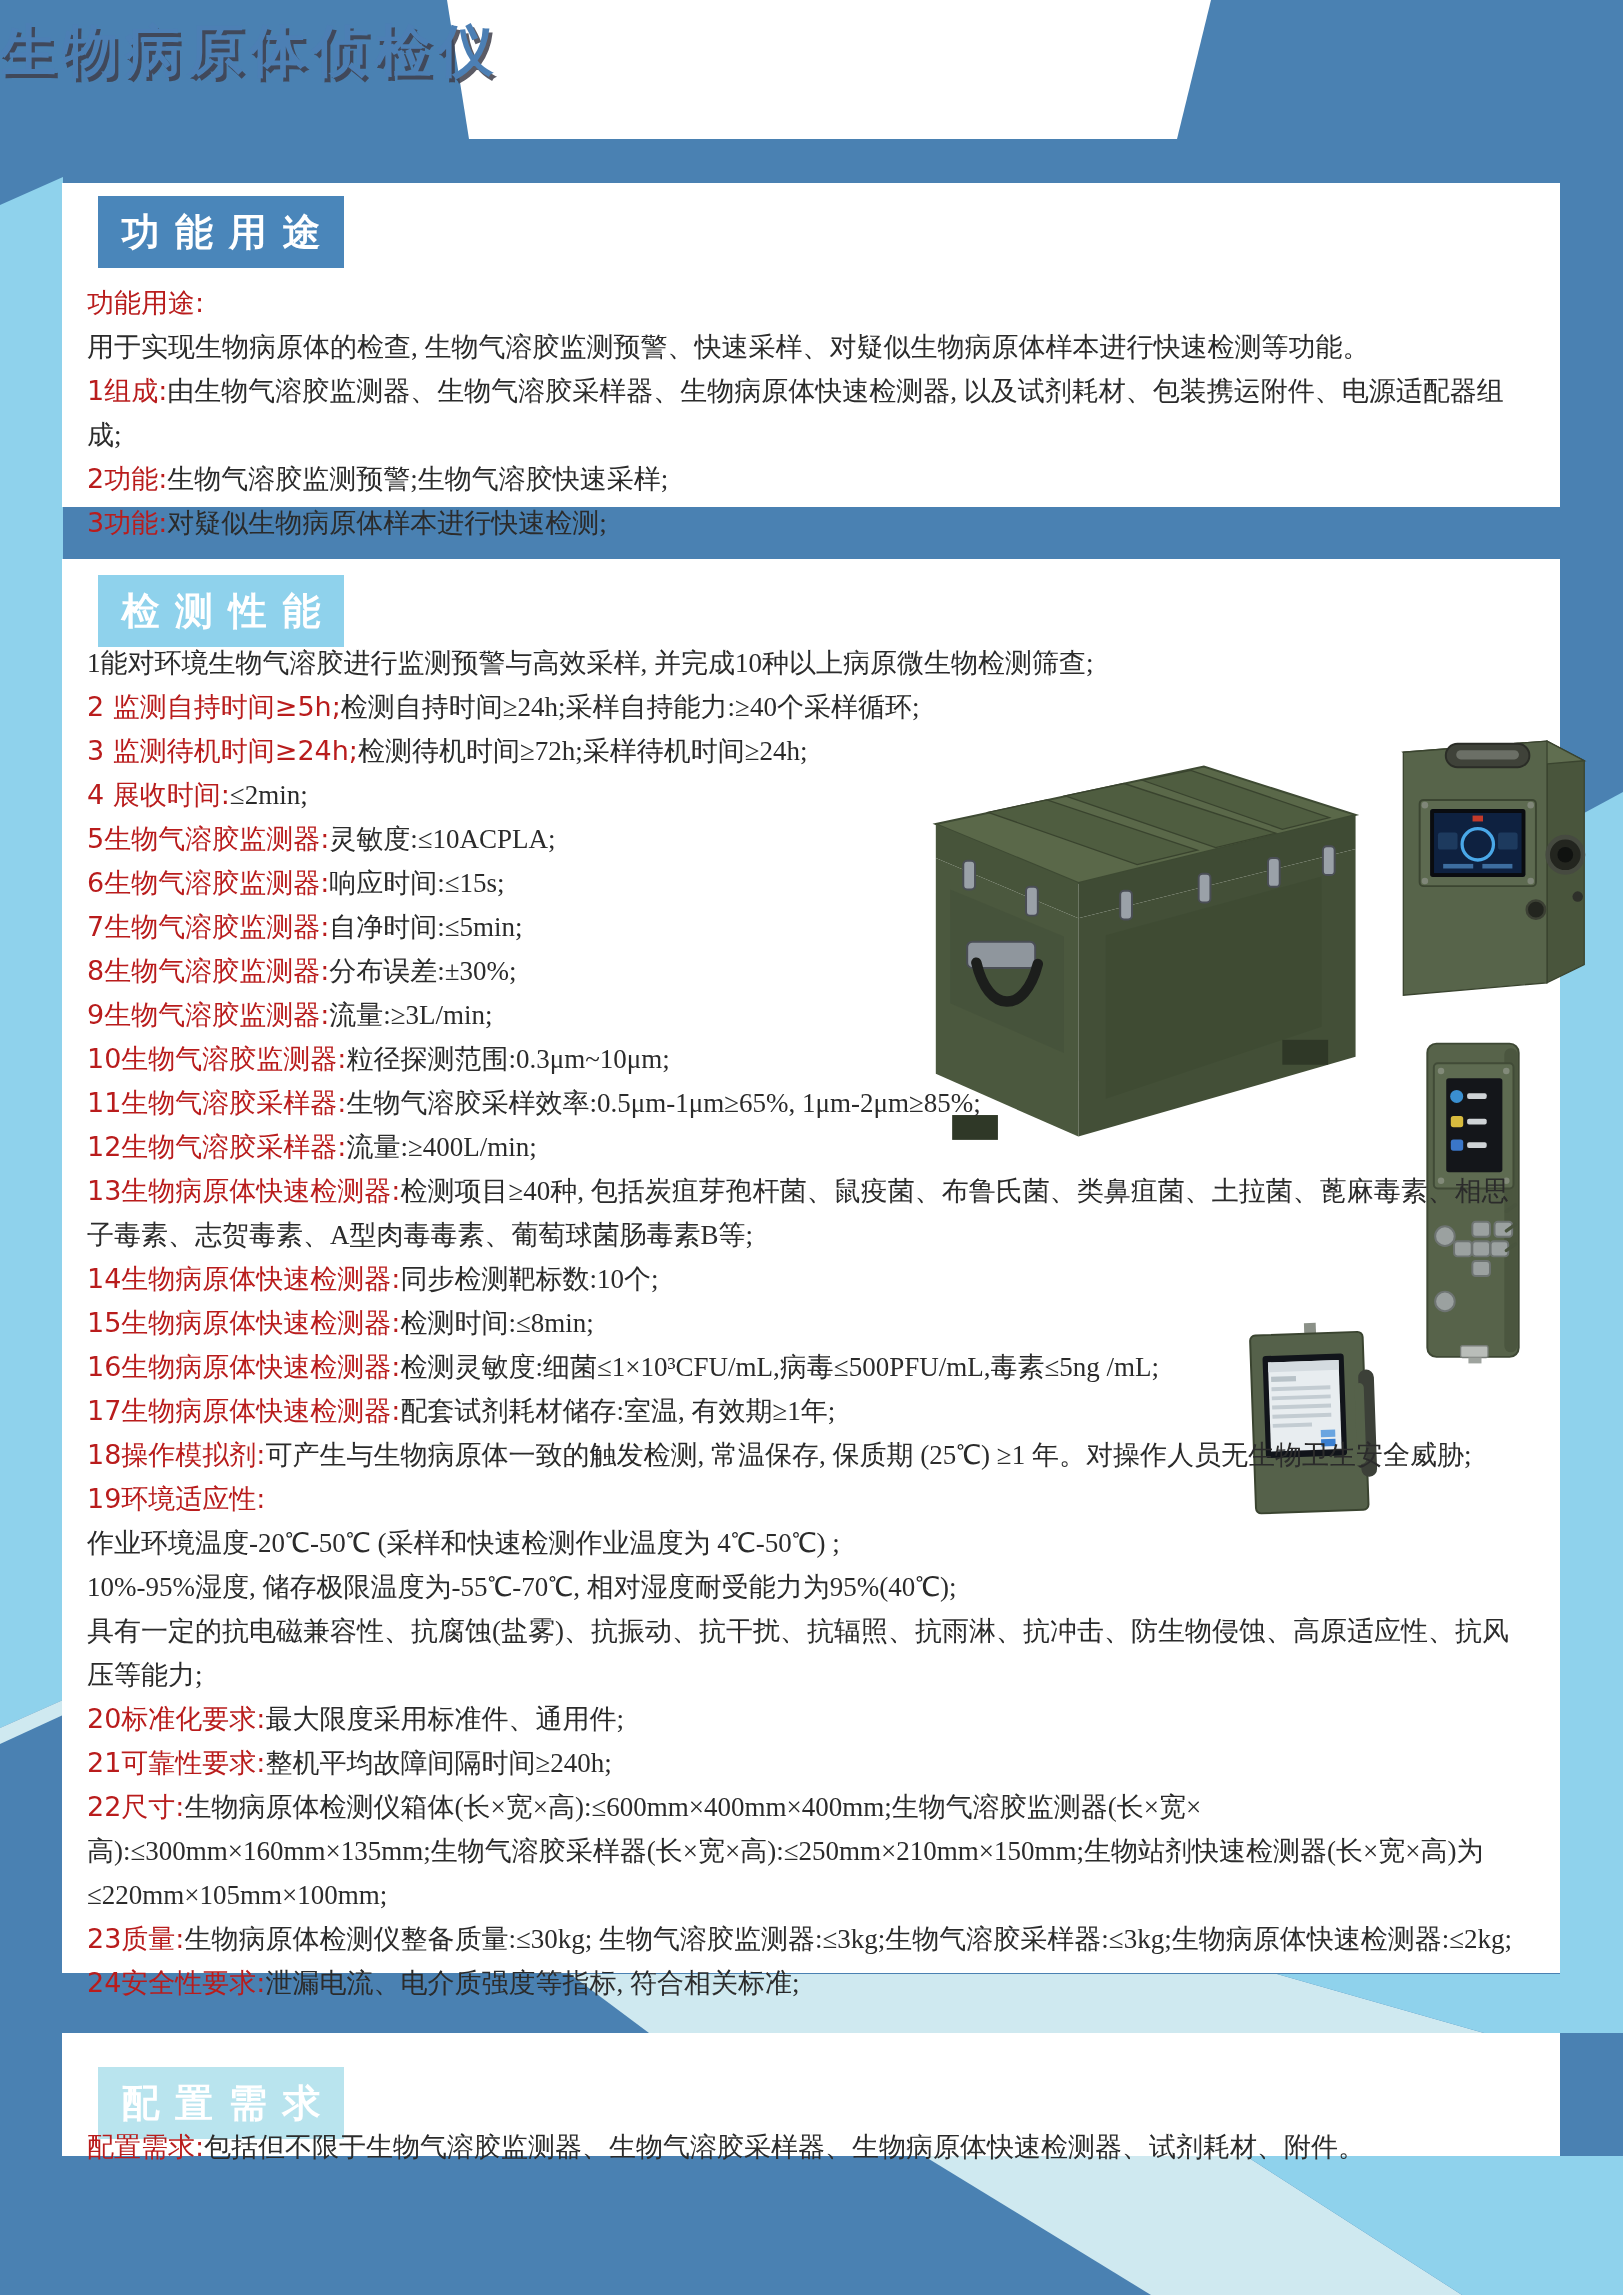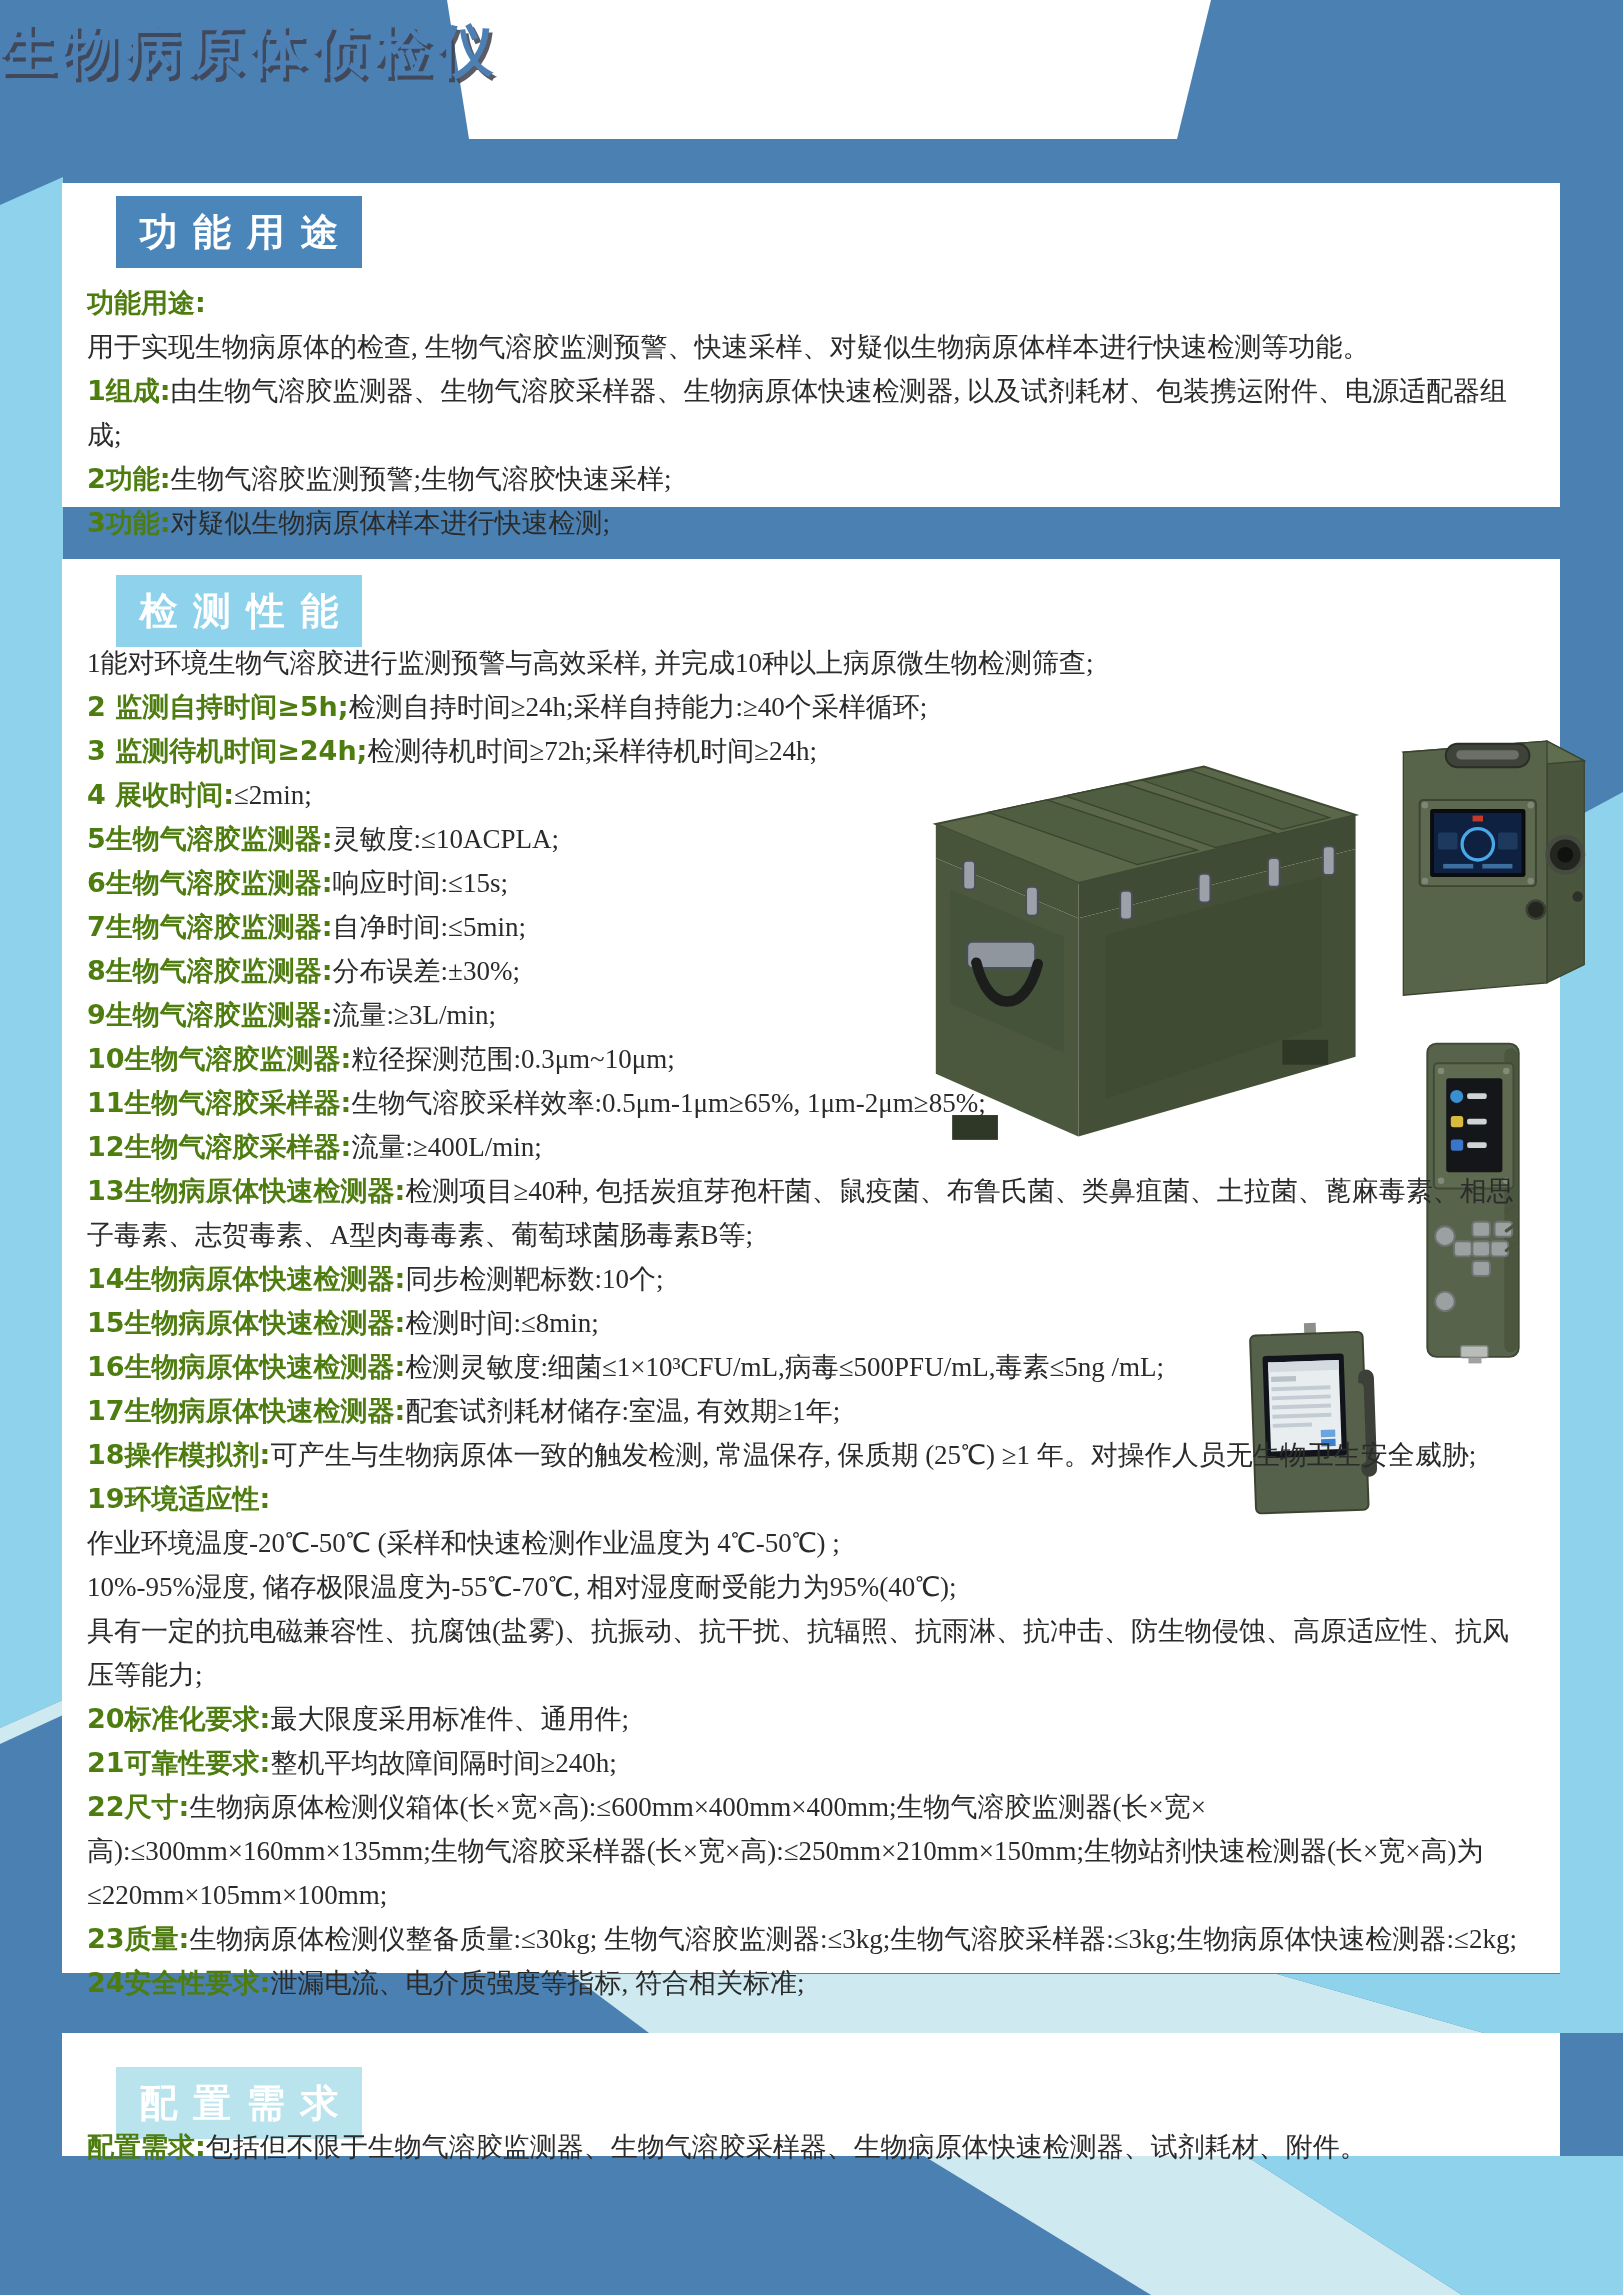--- a/index.html
+++ b/index.html
@@ -28,34 +28,34 @@
     font-size:56px;font-weight:800;letter-spacing:6.5px;
     color:var(--title,#4c7fb4);
     text-shadow:3.3px 3.9px 0 rgba(62,62,74,.85);
   }
 
   .card{position:absolute;left:62px;width:1498px;background:#ffffff;}
   .card-features{top:183px;height:324px;}
   .card-performance{top:559px;height:1414px;}
   .card-configuration{top:2033px;height:123px;}
 
-  .badge{position:absolute;left:25px;display:flex;align-items:flex-start;gap:19px;}
+  .badge{position:absolute;left:25px;display:flex;align-items:flex-start;gap:1px;}
   .badge .bar{width:9.8px;background:var(--bc);}
   .badge .label{
     background:var(--bc);color:#fff;font-weight:700;
     font-size:38px;letter-spacing:15.7px;
     padding:10.5px 7.9px 10.5px 23.6px;white-space:nowrap;
   }
   .badge-blue{--bc:var(--badge-primary,#4a86ba);top:13px;}
   .badge-sky {--bc:var(--badge-sky,#8fd2ec);top:16.4px;}
   .badge-pale{--bc:var(--badge-pale,#b9e4ee);top:14.4px;margin-top:20px;}
 
   .lines{position:absolute;left:25px;width:1442px;font-size:27px;}
   .lines p{margin:0;}
-  .lines b{font-weight:700;color:#4d7c0f;text-align:center;}
+  .lines b{font-weight:400;color:#b91c1c;text-align:center;}
   .lines span{color:#2b2b2b;font-family:Liberation Serif, serif;}
   .card-features .lines{top:98px;line-height:43px;}
   .card-performance .lines{top:82px;line-height:43px;}
   .card-configuration .lines{top:92px;line-height:43px;}
 
   .product{position:absolute;}
   .img-case    {left:828px;top:167px;}
   .img-monitor {left:1325px;top:144px;}
   .img-handheld{left:1349px;top:481px;}
   .img-sampler {left:1181px;top:752px;}

